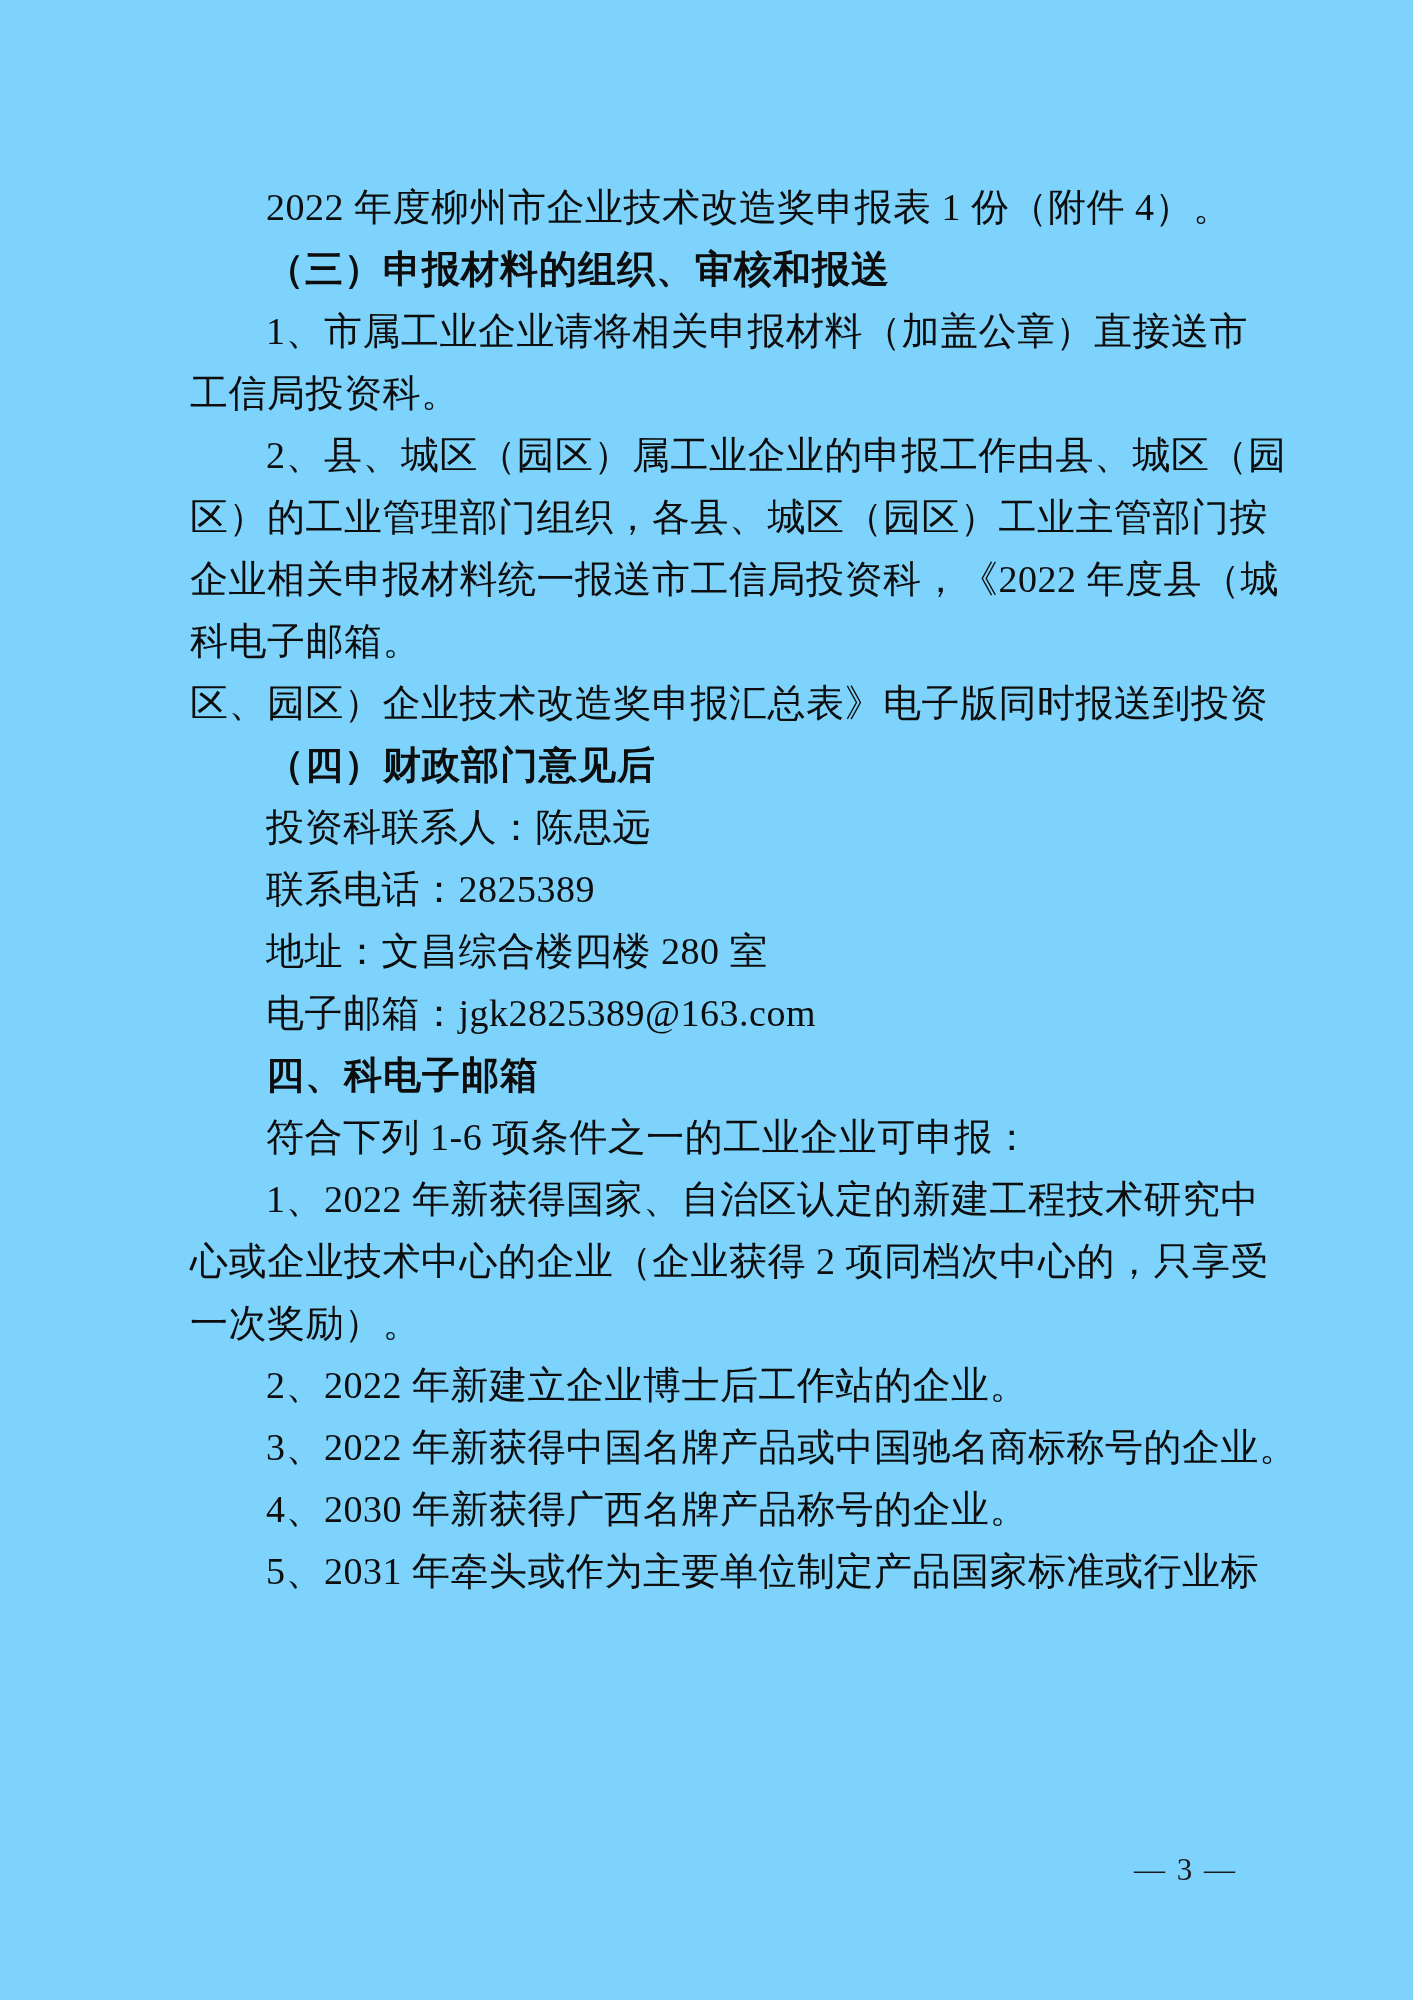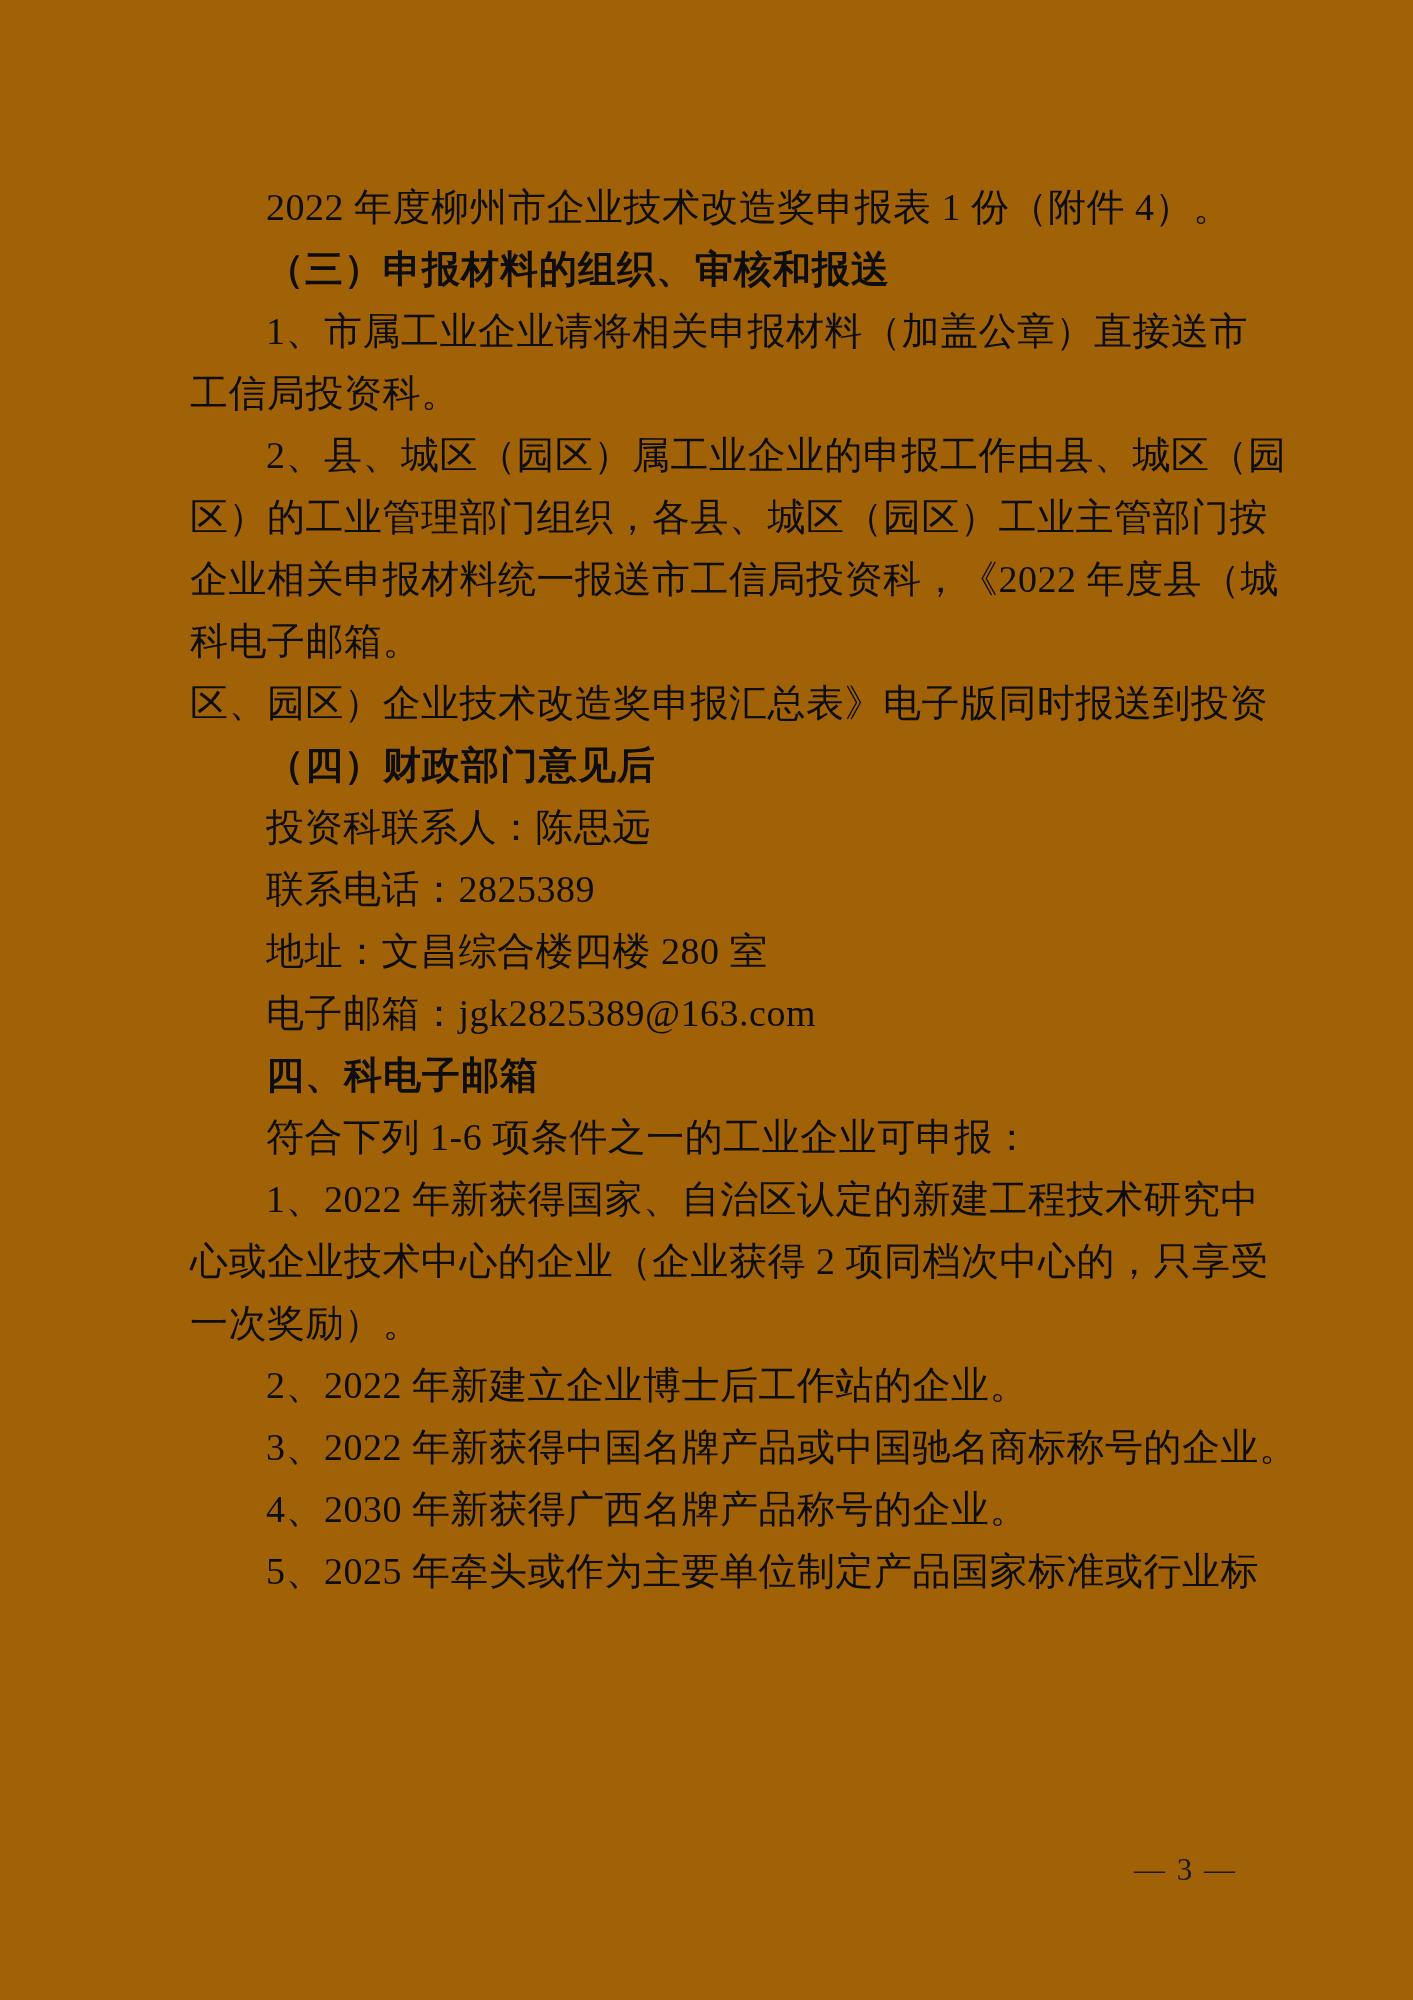--- a/index.html
+++ b/index.html
@@ -4,21 +4,21 @@
 <style>
   html, body {
     margin: 0;
     padding: 0;
     background: #ffffff;
   }
   .page {
     position: relative;
     width: 1413px;
     height: 2000px;
-    background: #a16207;
+    background: #7dd3fc;
     overflow: hidden;
   }
   .content {
     position: absolute;
     left: 190px;
     top: 176px;
     width: 1060px;
   }
   .line {
     font-family: "Liberation Serif", "DejaVu Serif", serif;
@@ -69,16 +69,16 @@
       <div class="line body indent">地址：文昌综合楼四楼 280 室</div>
       <div class="line body indent">电子邮箱：jgk2825389@163.com</div>
       <div class="line section indent">四、科电子邮箱</div>
       <div class="line body indent">符合下列 1-6 项条件之一的工业企业可申报：</div>
       <div class="line body indent">1、2022 年新获得国家、自治区认定的新建工程技术研究中</div>
       <div class="line body">心或企业技术中心的企业（企业获得 2 项同档次中心的，只享受</div>
       <div class="line body">一次奖励）。</div>
       <div class="line body indent">2、2022 年新建立企业博士后工作站的企业。</div>
       <div class="line body indent">3、2022 年新获得中国名牌产品或中国驰名商标称号的企业。</div>
       <div class="line body indent">4、2030 年新获得广西名牌产品称号的企业。</div>
-      <div class="line body indent">5、2025 年牵头或作为主要单位制定产品国家标准或行业标</div>
+      <div class="line body indent">5、2031 年牵头或作为主要单位制定产品国家标准或行业标</div>
     </div>
   <div class="footer">— 3 —</div>
 </div>
 
 </body></html>

